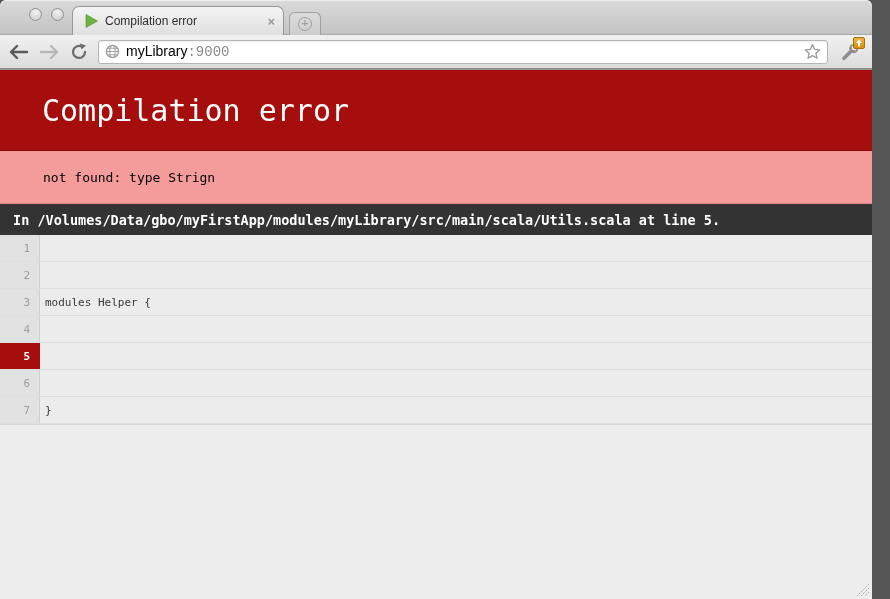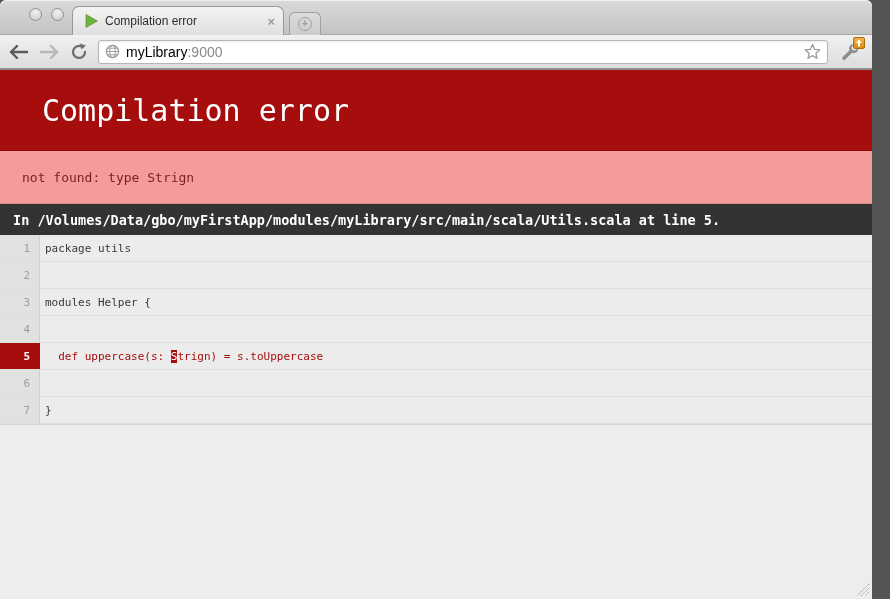--- a/index.html
+++ b/index.html
@@ -51,42 +51,42 @@
     display:flex; align-items:center; padding:0 8px; gap:8px;
   }
   .nav-btn { width:22px; height:22px; display:flex; align-items:center; justify-content:center; }
   .addr {
     flex:1; height:24px; background:#fff;
     border:1px solid #b5b5b5; border-radius:3px;
     display:flex; align-items:center; padding:0 6px; gap:6px;
     box-shadow:inset 0 1px 2px rgba(0,0,0,.08);
   }
   .url { font-size:14px; color:#000; white-space:nowrap; flex:1; }
-  .url .port { color:#8a8a8a; }
+  .url .port { color:#8a8a8a;font-family:Liberation Mono, monospace; }
   .wrench-wrap { position:relative; width:28px; height:26px; display:flex; align-items:center; justify-content:center; }
   .badge {
     position:absolute; top:-2px; right:-1px; width:12px; height:12px;
     background:linear-gradient(#f0b347,#d98d12); border:1px solid #a96f0a; border-radius:2px;
     display:flex; align-items:center; justify-content:center;
   }
   
   .page { flex:1; background:#ededed; display:flex; flex-direction:column; overflow:hidden; position:relative; }
   .err-header {
     height:81px; flex:0 0 81px; background:#a60d0d; border-bottom:1px solid #8c0a0a;
     display:flex; align-items:center; padding-left:42px;
   }
   .err-header h1 {
     font-family:"DejaVu Sans Mono","Liberation Mono",monospace;
     font-size:30px; font-weight:normal; color:#fff; letter-spacing:0;
   }
   .err-msg {
     height:53px; flex:0 0 53px; background:#f49c9c; border-bottom:1px solid #e08484;
-    display:flex; align-items:center; padding-left:22px;
+    display:flex; align-items:center; padding-left:43px;
     font-family:"DejaVu Sans Mono","Liberation Mono",monospace;
-    font-size:13px; color:#7f1d1d;
+    font-size:13px; color:#000000;
   }
   .err-loc {
     height:31px; flex:0 0 31px; background:#333333;
     display:flex; align-items:center; padding-left:13px;
     font-family:"DejaVu Sans Mono","Liberation Mono",monospace;
     font-size:13.5px; font-weight:bold; color:#ffffff; white-space:nowrap;
   }
   .code-lines { border-bottom:1px solid #d6d6d6; }
   .crow { display:flex; height:27px; line-height:27px; background:#ececec; border-bottom:1px solid #dedede;
     font-family:"DejaVu Sans Mono","Liberation Mono",monospace; font-size:11px; }
@@ -171,37 +171,35 @@
 
   <div class="page">
     <div class="err-header">
       <h1>Compilation error</h1>
     </div>
     <div class="err-msg">not found: type Strign</div>
     <div class="err-loc">In /Volumes/Data/gbo/myFirstApp/modules/myLibrary/src/main/scala/Utils.scala at line 5.</div>
     <div class="code-lines">
         <div class="crow">
           <span class="gut">1</span>
-          <span class="src"><span>package utils</span></span>
         </div>
         <div class="crow">
           <span class="gut">2</span>
           <span class="src"><span></span></span>
         </div>
         <div class="crow">
           <span class="gut">3</span>
           <span class="src"><span>modules Helper {</span></span>
         </div>
         <div class="crow">
           <span class="gut">4</span>
           <span class="src"><span></span></span>
         </div>
         <div class="crow err">
           <span class="gut">5</span>
-          <span class="src"><span>  def uppercase(s: </span><span class="mark">S</span><span>trign) = s.toUppercase</span></span>
         </div>
         <div class="crow">
           <span class="gut">6</span>
           <span class="src"><span></span></span>
         </div>
         <div class="crow">
           <span class="gut">7</span>
           <span class="src"><span>}</span></span>
         </div>
       </div>

